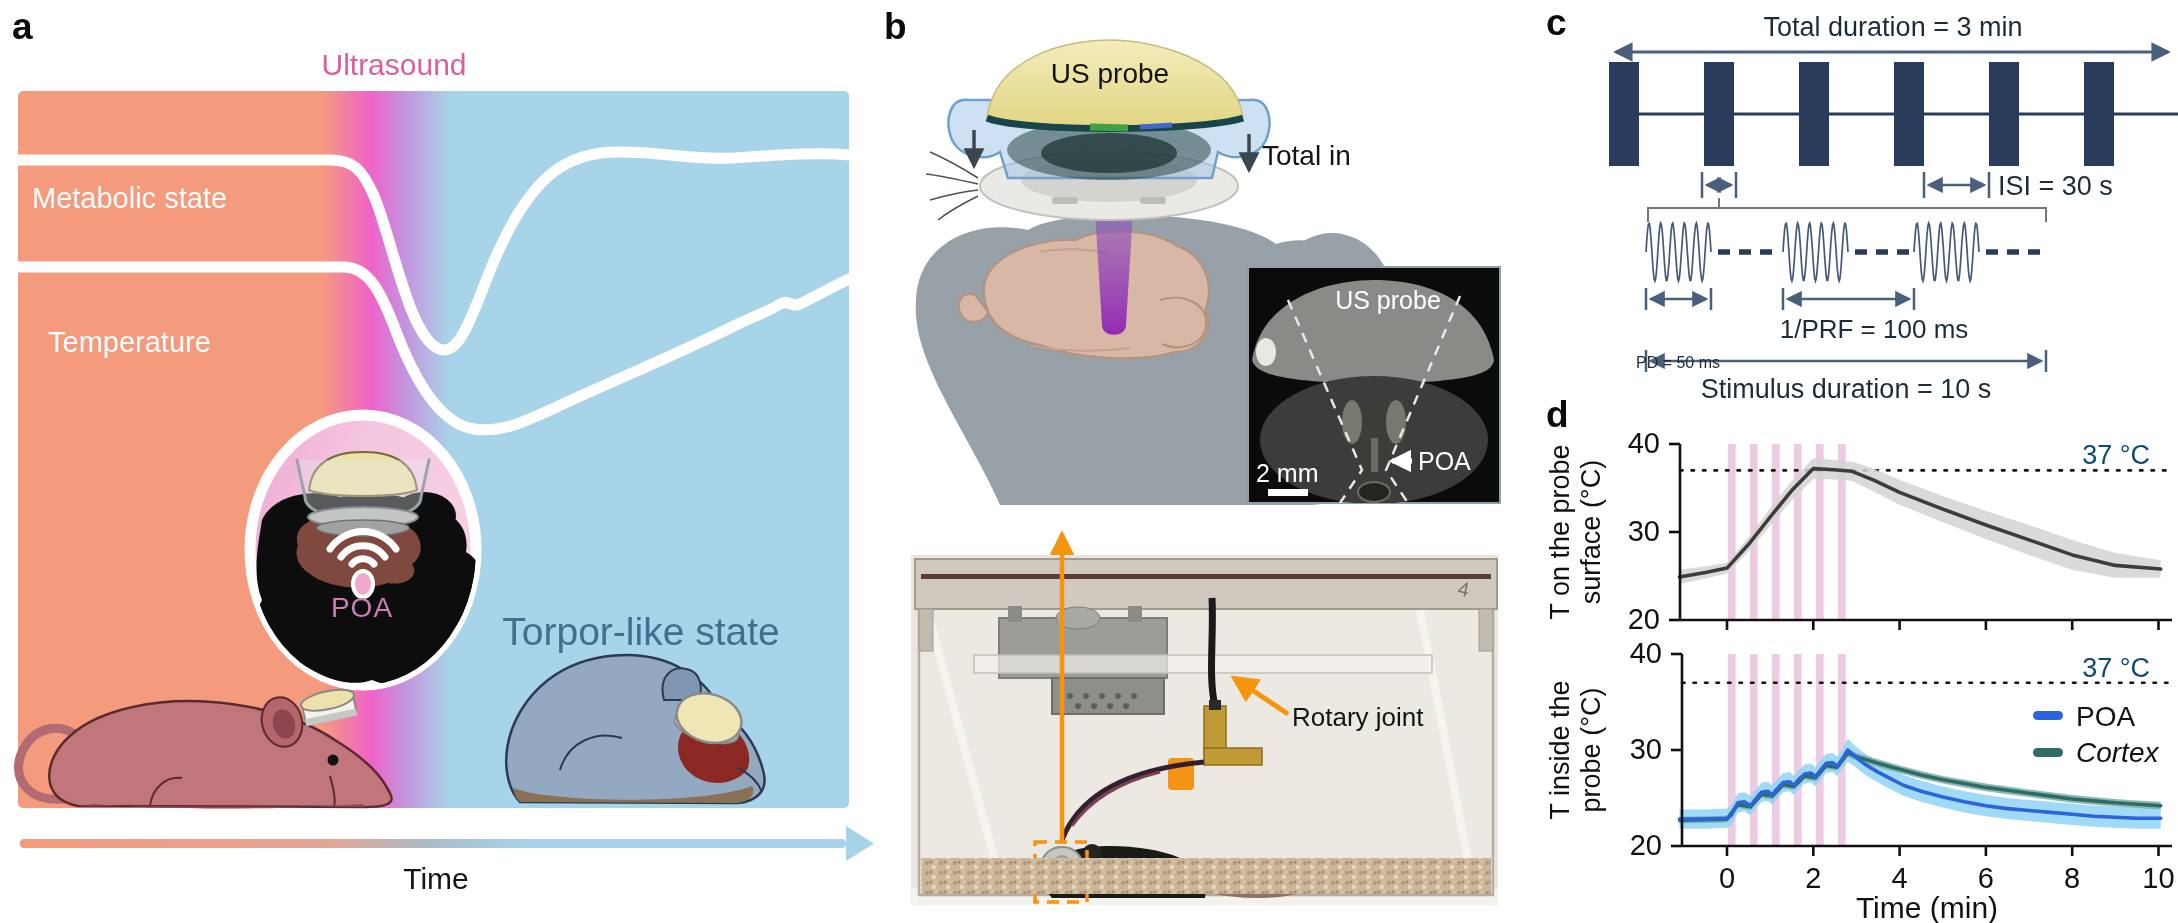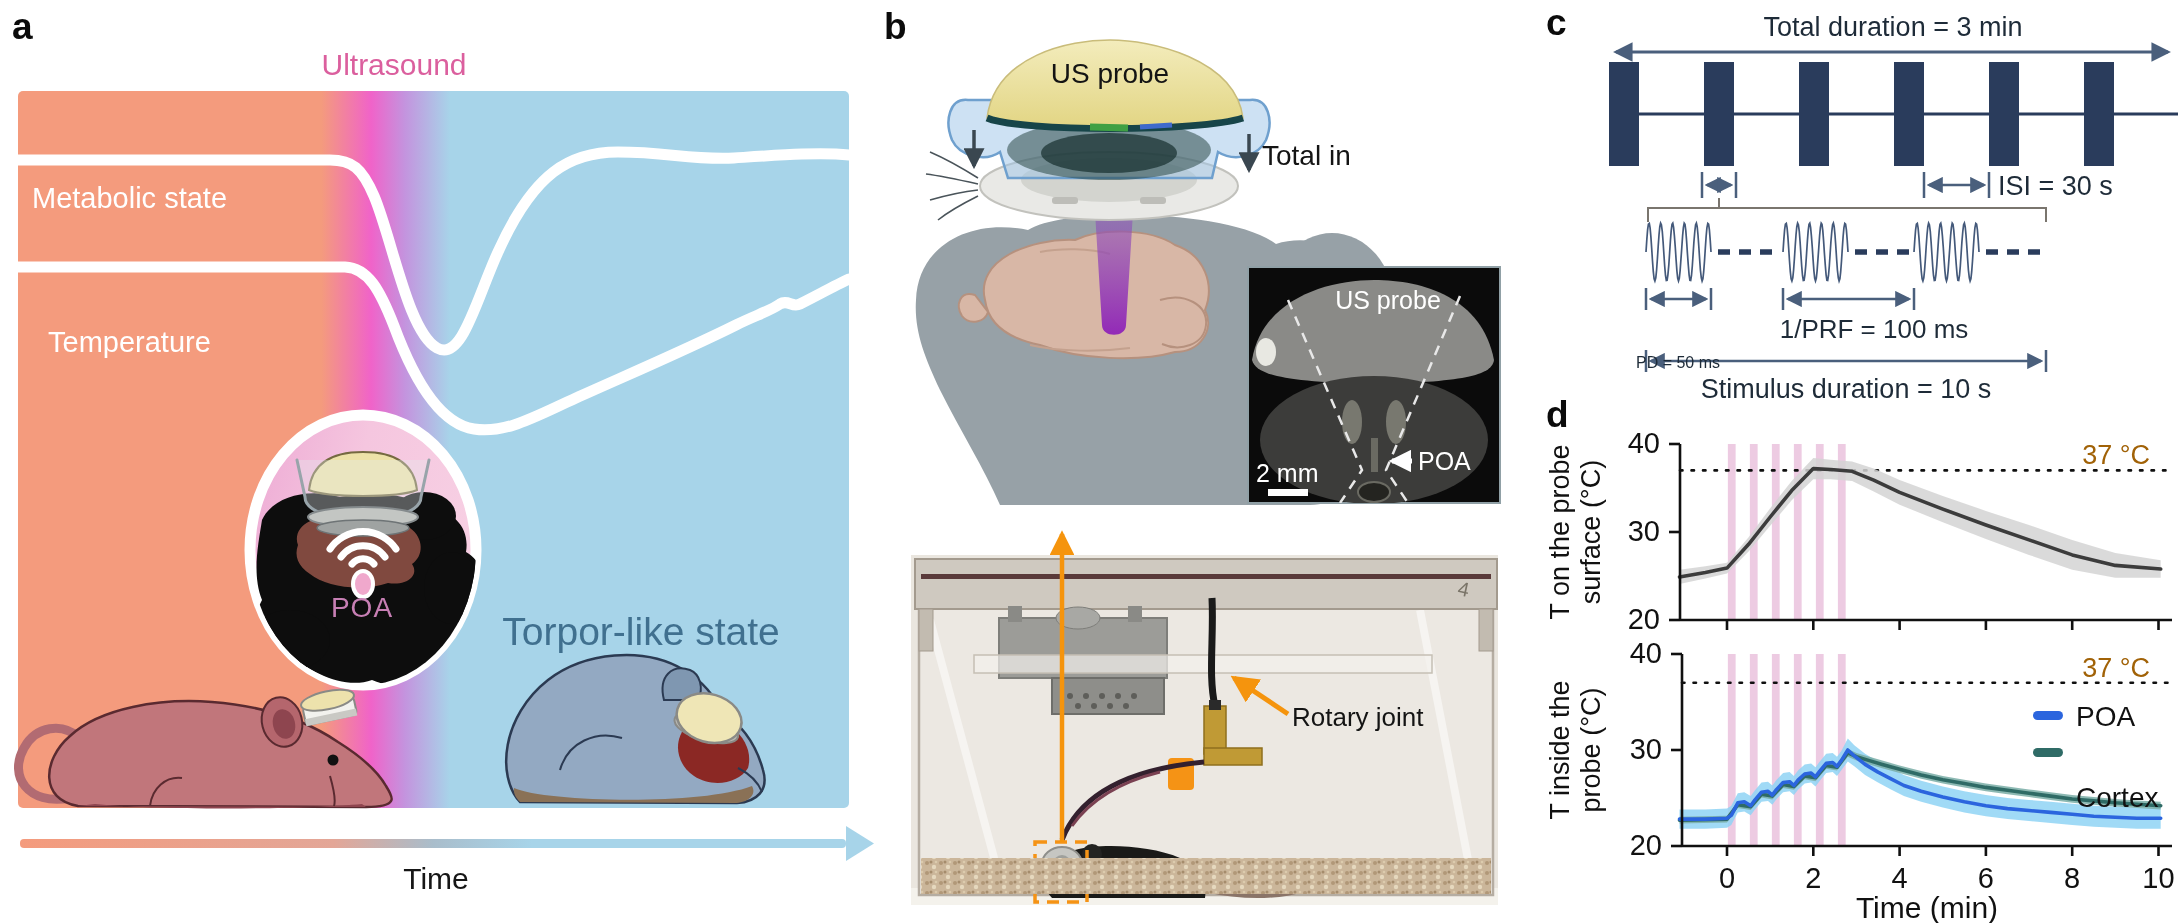--- a/index.html
+++ b/index.html
@@ -15,21 +15,21 @@
   .poa-lab{font-size:28px;color:#C77FB4;letter-spacing:1px;}
   .torpor-lab{font-size:39px;color:#40708F;}
   .time-lab{font-size:30px;color:#161616;}
   .blk{font-size:28px;color:#141414;}
   .mri-lab{font-size:25px;color:#ffffff;}
   .c-text{font-size:27px;color:#1E2B38;}
   .ctr{transform:translateX(-50%);}
   .tick-label{position:absolute;font-size:29px;color:#111;white-space:nowrap;}
   .ylab{position:absolute;transform:translate(-50%,-50%) rotate(-90deg);text-align:center;
         font-size:27px;line-height:31px;color:#111;white-space:nowrap;}
-  .ref-lab{position:absolute;font-size:27px;color:#a16207;}
+  .ref-lab{position:absolute;font-size:27px;color:#0c4a6e;}
   .leg-lab{position:absolute;font-size:28px;color:#111;}
   .sticker{font-size:20px;color:#7A7468;transform:rotate(12deg);}
 </style>
 </head>
 <body>
 
 <div id="stage">
 
   <div class="grad-rect"></div>
 
@@ -391,21 +391,21 @@
     <div>T on the probe</div>
     <div>surface (°C)</div>
   </div>
   <div class="ylab" style="left:1576px;top:750px;">
     <div>T inside the</div>
     <div>probe (°C)</div>
   </div>
   <div class="ref-lab" style="left:2040px;top:440px;width:110px;text-align:right;">37 °C</div>
   <div class="ref-lab" style="left:2040px;top:653px;width:110px;text-align:right;">37 °C</div>
   <div class="leg-lab" style="left:2076px;top:701px;">POA</div>
-  <div class="leg-lab" style="left:2076px;top:782px;">Cortex</div>
+  <div class="leg-lab" style="left:2076px;top:737px;font-style:italic;">Cortex</div>
   <div class="lbl ctr" style="left:1927px;top:891px;font-size:30px;">Time (min)</div>
 
   <div id="dyn">
       <div class="tick-label" style="left: 1608px; top: 427px; width: 52px; text-align: right;">40</div>
       <div class="tick-label" style="left: 1608px; top: 515px; width: 52px; text-align: right;">30</div>
       <div class="tick-label" style="left: 1608px; top: 603px; width: 52px; text-align: right;">20</div>
       <div class="tick-label" style="left: 1610px; top: 637px; width: 52px; text-align: right;">40</div>
       <div class="tick-label" style="left: 1610px; top: 733px; width: 52px; text-align: right;">30</div>
       <div class="tick-label" style="left: 1610px; top: 829px; width: 52px; text-align: right;">20</div>
       <div class="tick-label" style="left: 1697px; top: 862px; width: 60px; text-align: center;">0</div>

